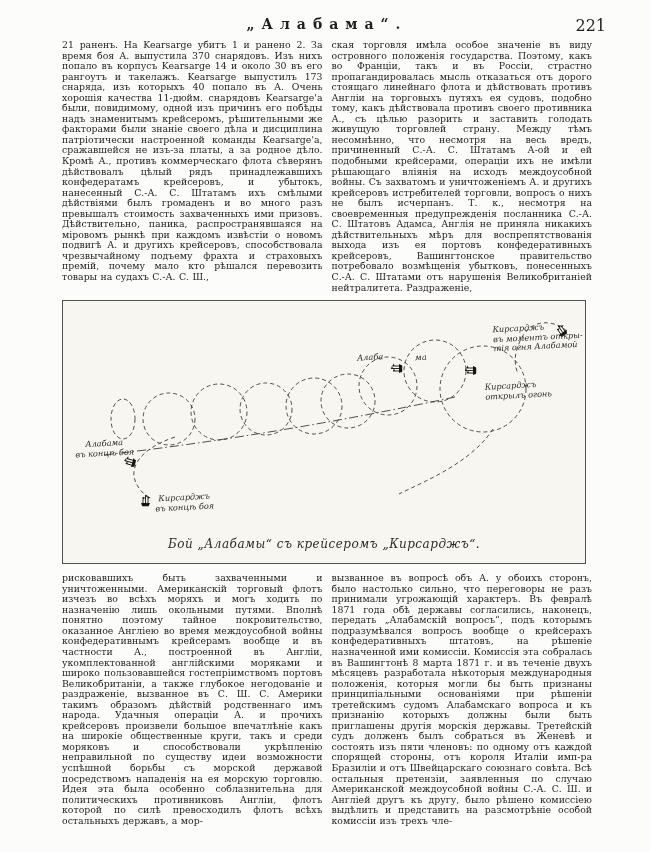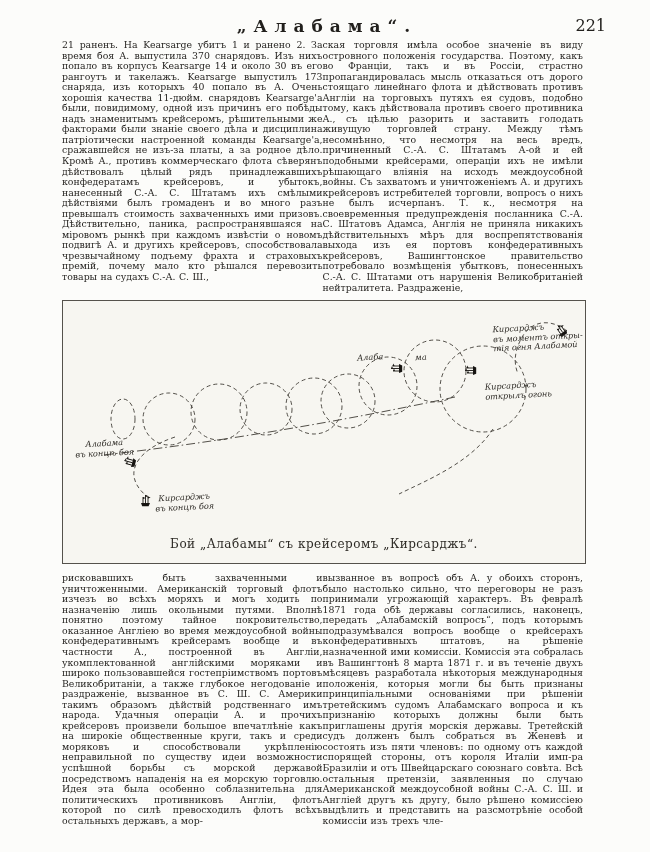--- a/index.html
+++ b/index.html
@@ -7,24 +7,24 @@
   body {
     background:#fcfcfa;
     font-family:"DejaVu Serif", serif;
     color:#211f1c;
     position:relative;
     overflow:hidden;
   }
   .page { position:absolute; left:62px; top:12px; width:530px; }
 
   .hdr { position:relative; height:28px; text-align:center; }
-  .hdr .title { display:inline-block; font-size:17px; font-weight:bold; letter-spacing:7px; padding-top:4px; }
+  .hdr .title { display:inline-block; font-size:14px; font-weight:bold; letter-spacing:7px; padding-top:4px; }
   .hdr .pagenum { position:absolute; right:-14px; top:4px; font-size:16px; }
 
-  .cols { display:flex; }
+  .cols { display:flex; gap:9px; }
   .col {
     width:260.5px;
     font-size:9.35px;
     line-height:10.55px;
     text-align:justify;
     word-spacing:0.4px;
   }
 
   .figure {
     position:relative;
@@ -39,20 +39,21 @@
     font-style:italic;
     font-size:8.2px;
     line-height:9.6px;
     white-space:pre-line;
     color:#2e2b26;
     transform:rotate(-3deg);
   }
   .fig-caption {
     position:absolute; left:0; right:0; bottom:12px;
     text-align:center;
+    font-style:italic;
     font-size:12px;
     letter-spacing:0.5px;
     color:#2e2b26;
   }
 </style>
 </head>
 <body>
 
 <div class="page">
 

